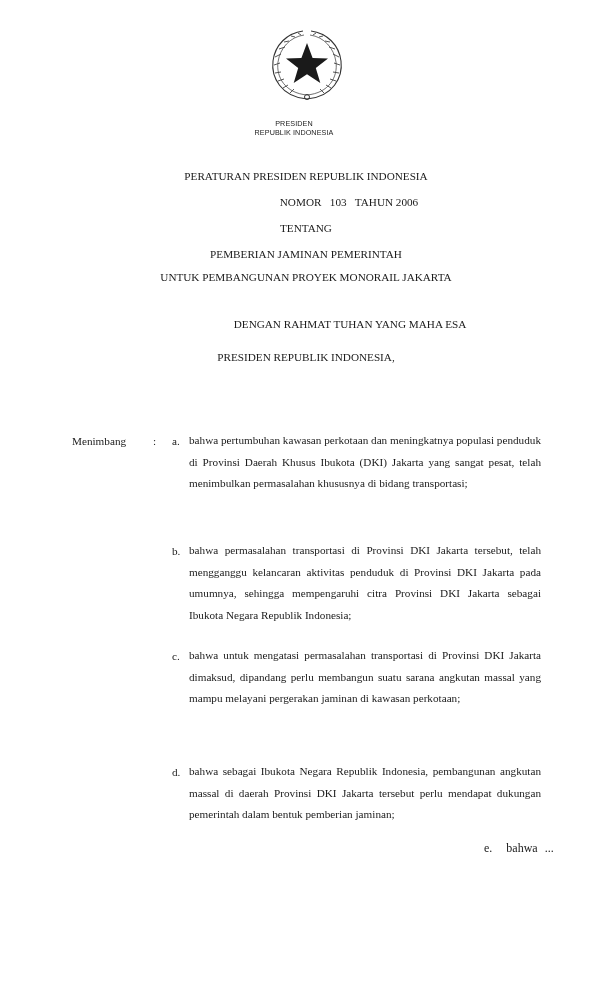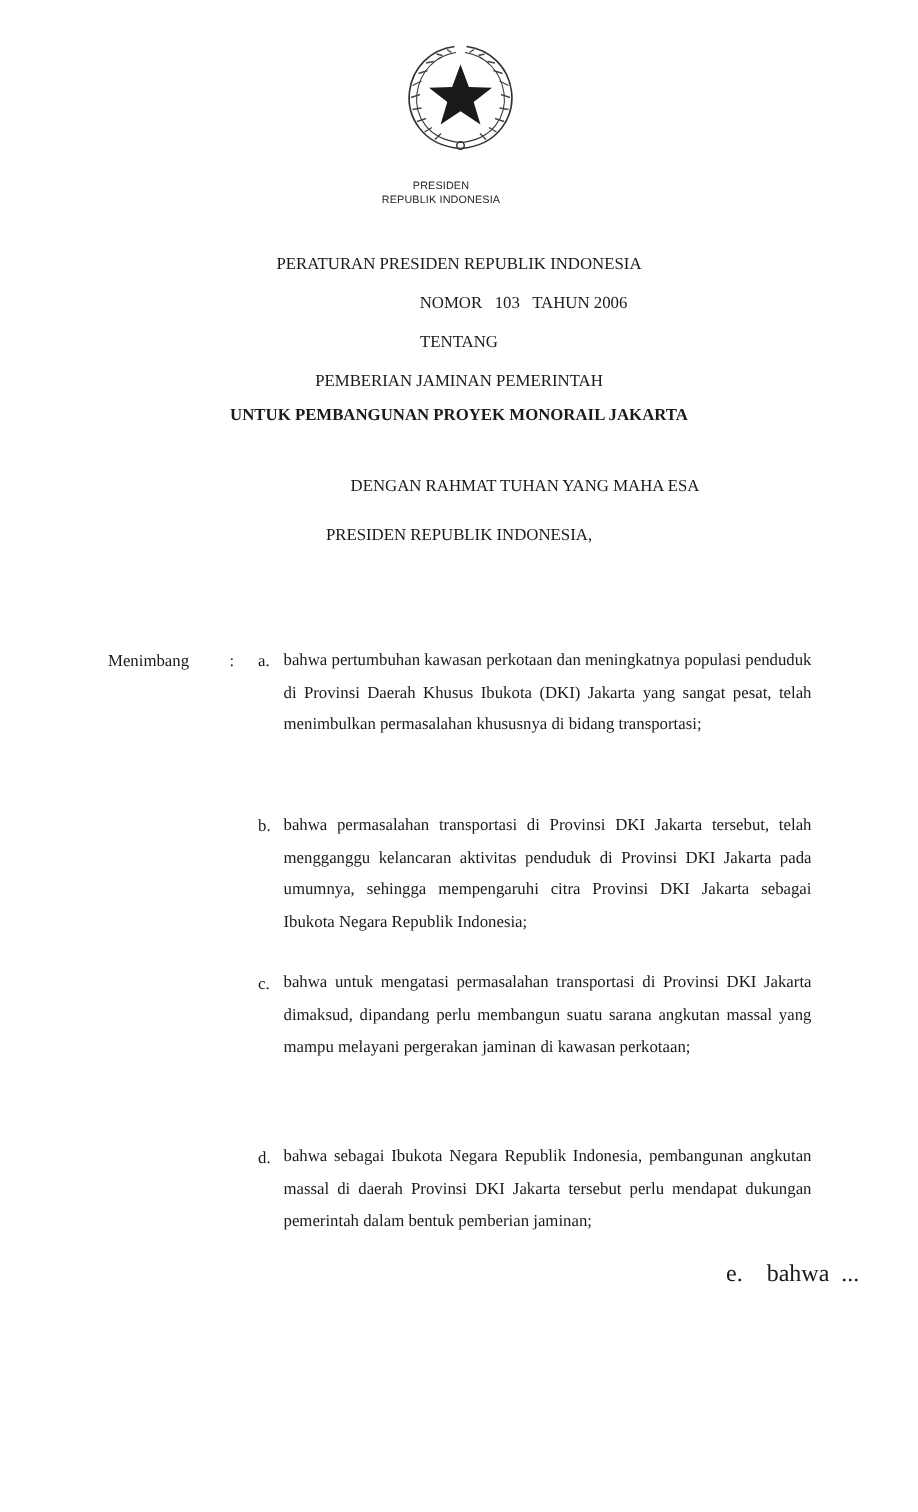--- a/index.html
+++ b/index.html
@@ -10,21 +10,21 @@
   .emblem { position: absolute; left: 267px; top: 27px; width: 80px; height: 76px; }
   .inst { position: absolute; left: 0; width: 588px; text-align: center;
           font-family: "Liberation Sans", "DejaVu Sans", sans-serif; font-size: 7.2px; color: #222; letter-spacing: 0.1px; }
   .center { position: absolute; left: 0; width: 612px; text-align: center; font-size: 11.2px; }
   .label { position: absolute; left: 72px; font-size: 11.2px; }
   .colon { position: absolute; left: 153px; font-size: 11.2px; }
   .item { position: absolute; left: 0; width: 612px; }
   .item .mark { position: absolute; left: 172px; font-size: 11.2px; }
   .item .body { position: absolute; left: 189px; width: 352px; font-size: 11.2px; line-height: 21.5px;
                 text-align: justify; }
-  .next { position: absolute; left: 484px; top: 841px; font-size: 16px; word-spacing: 4px; }
+  .next { position: absolute; left: 484px; top: 841px; font-size: 12px; word-spacing: 4px; }
 </style>
 </head>
 <body>
 
 <div class="emblem">
   <svg width="80" height="76" viewBox="0 0 80 76">
     <g fill="none" stroke="#333" stroke-width="1.1">
       <path d="M40 72 C14 70 4 50 6 34 C8 18 20 6 36 4"></path>
       <path d="M40 72 C66 70 76 50 74 34 C72 18 60 6 44 4"></path>
       <path d="M40 68 C18 66 9 50 11 35 C13 21 23 10 37 8" stroke-width="0.7"></path>
@@ -57,21 +57,21 @@
   </svg>
 </div>
 
 <div class="inst" style="top:119px;">PRESIDEN</div>
 <div class="inst" style="top:128px;">REPUBLIK INDONESIA</div>
 
 <div class="center" style="top:170px;">PERATURAN PRESIDEN REPUBLIK INDONESIA</div>
 <div class="center" style="top:196px; white-space:pre;padding-left:43px;">NOMOR   103   TAHUN 2006</div>
 <div class="center" style="top:222px;">TENTANG</div>
 <div class="center" style="top:248px;">PEMBERIAN JAMINAN PEMERINTAH</div>
-<div class="center" style="top:271px;font-weight:bold;">UNTUK PEMBANGUNAN PROYEK MONORAIL JAKARTA</div>
+<div class="center" style="top:271px;">UNTUK PEMBANGUNAN PROYEK MONORAIL JAKARTA</div>
 
 <div class="center" style="top:318px;padding-left:44px;">DENGAN RAHMAT TUHAN YANG MAHA ESA</div>
 <div class="center" style="top:351px;">PRESIDEN REPUBLIK INDONESIA,</div>
 
 <div class="label" style="top:435px;">Menimbang</div>
 <div class="colon" style="top:435px;">:</div>
 
 <div class="item" style="top:430px;">
   <span class="mark" style="top:5px;">a.</span>
   <div class="body">bahwa pertumbuhan kawasan perkotaan dan meningkatnya populasi penduduk di Provinsi Daerah Khusus Ibukota (DKI) Jakarta yang sangat pesat, telah menimbulkan permasalahan khususnya di bidang transportasi;</div>

